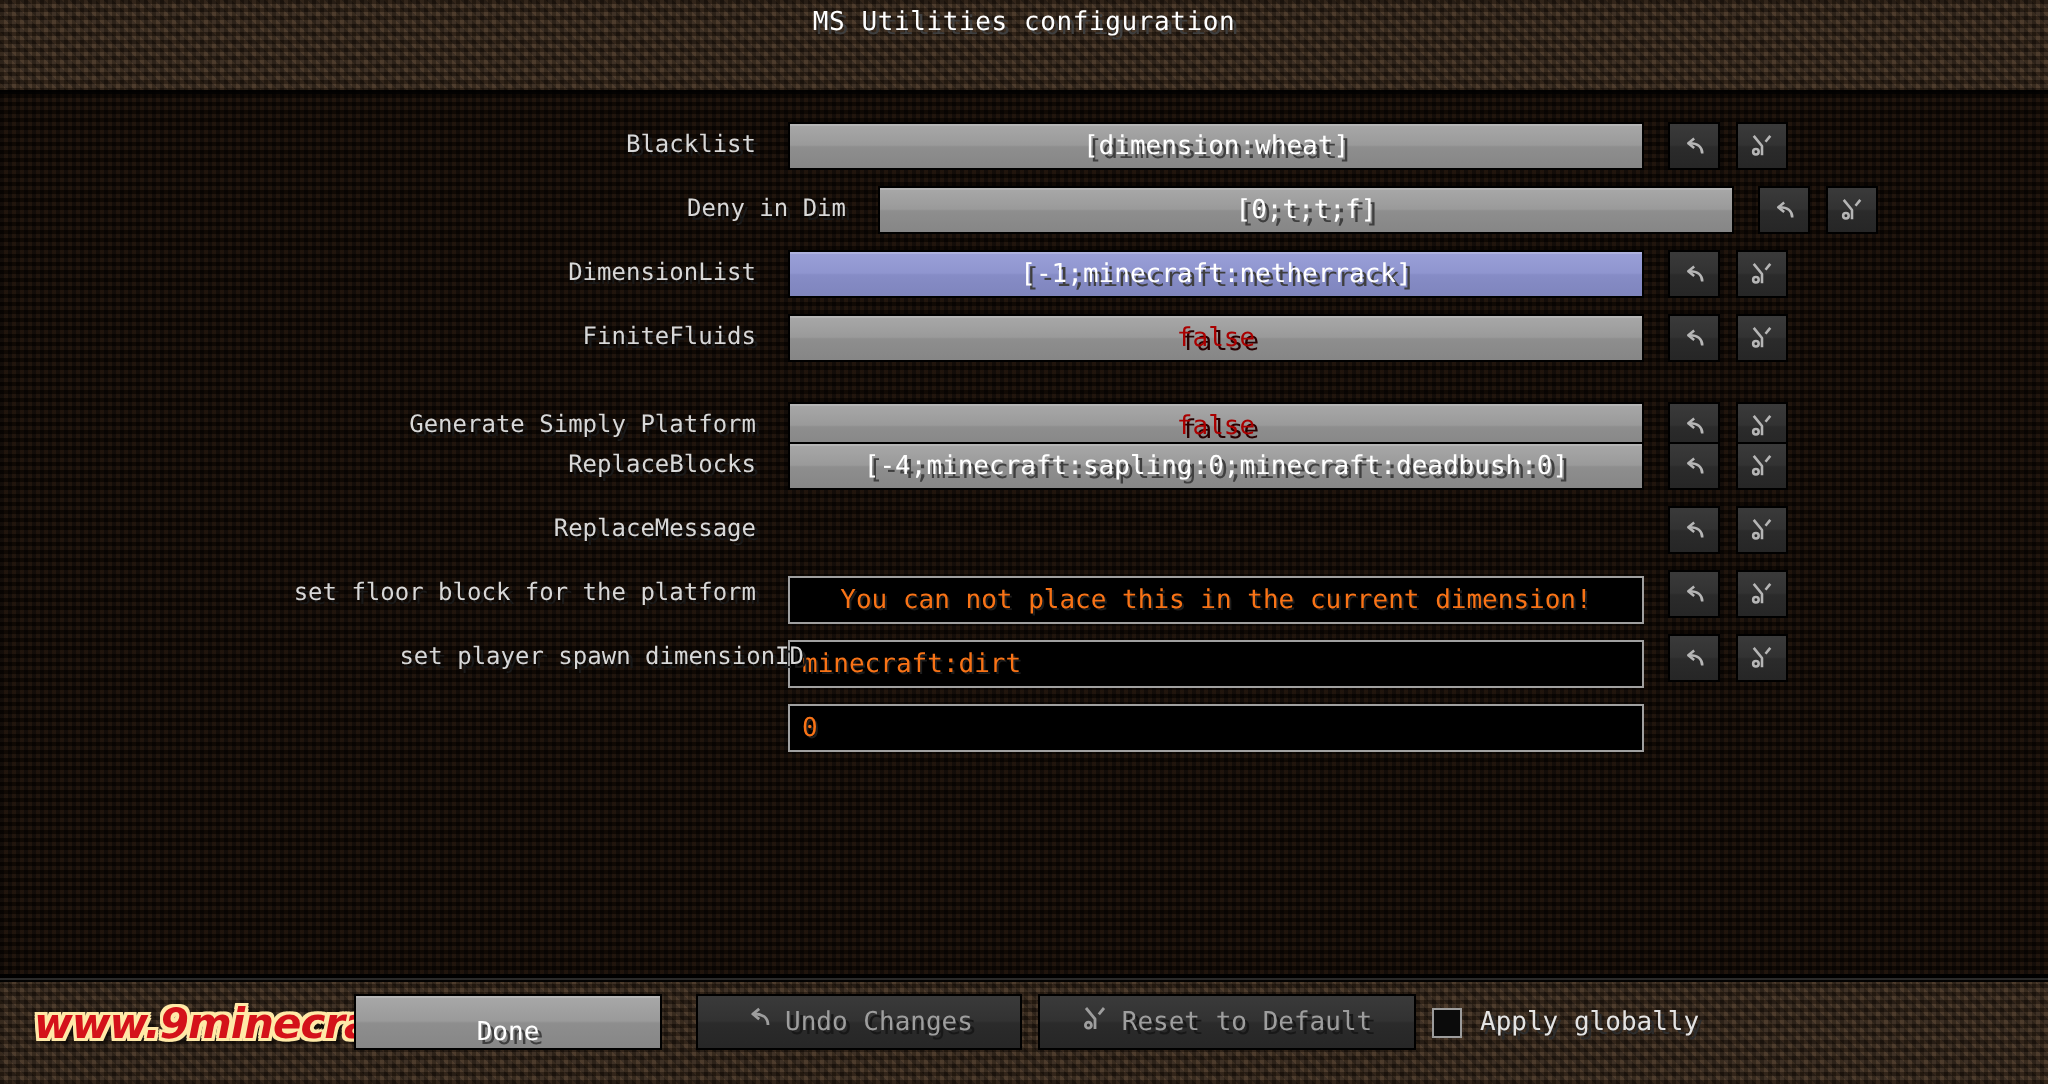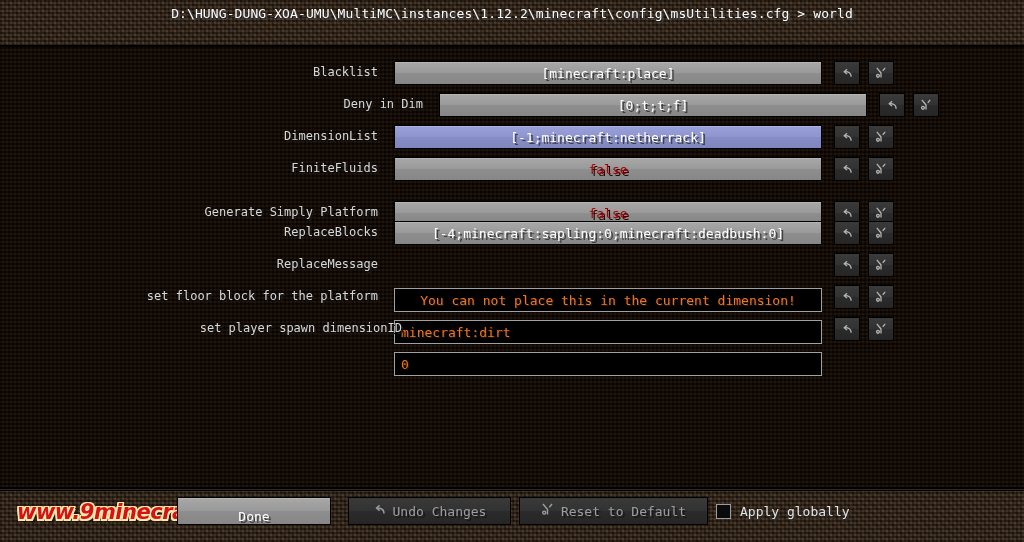--- a/index.html
+++ b/index.html
@@ -141,30 +141,30 @@
       -1.5px -1.5px #ffe9a8, 1.5px -1.5px #ffe9a8, -1.5px 1.5px #ffe9a8, 1.5px 1.5px #ffe9a8,
       3px 3px 2px rgba(0,0,0,.55);
   }
 </style>
 </head>
 <body>
 
 <div class="screen">
 
   <div class="header">
-    <div class="path">D:\HUNG-DUNG-XOA-UMU\MultiMC\instances\1.12.2\minecraft\config\msUtilities.cfg &gt; world</div>
+    <div class="ttl">MS Utilities configuration</div>
   </div>
   <div class="sep top"></div>
 
   <div class="content">
     <div id="rows">
         <div class="row" style="top: 14px;">
           <div class="lbl">Blacklist</div>
           <div class="val btn">
-            <span>[minecraft:place]</span>
+            <span>[dimension:wheat]</span>
           </div>
           <div class="mini undo">
             <span>
               <svg width="12" height="11" viewBox="0 0 13 12" fill="none" stroke="#b6b6b6" stroke-width="1.4">
                 <path d="M11 9.5 C11 5.8 8.2 4 4.2 4"></path>
                 <path d="M6.6 1.4 L3.4 4 L6.6 6.6" stroke-linejoin="round"></path>
               </svg>
             </span>
           </div>
           <div class="mini reset">

